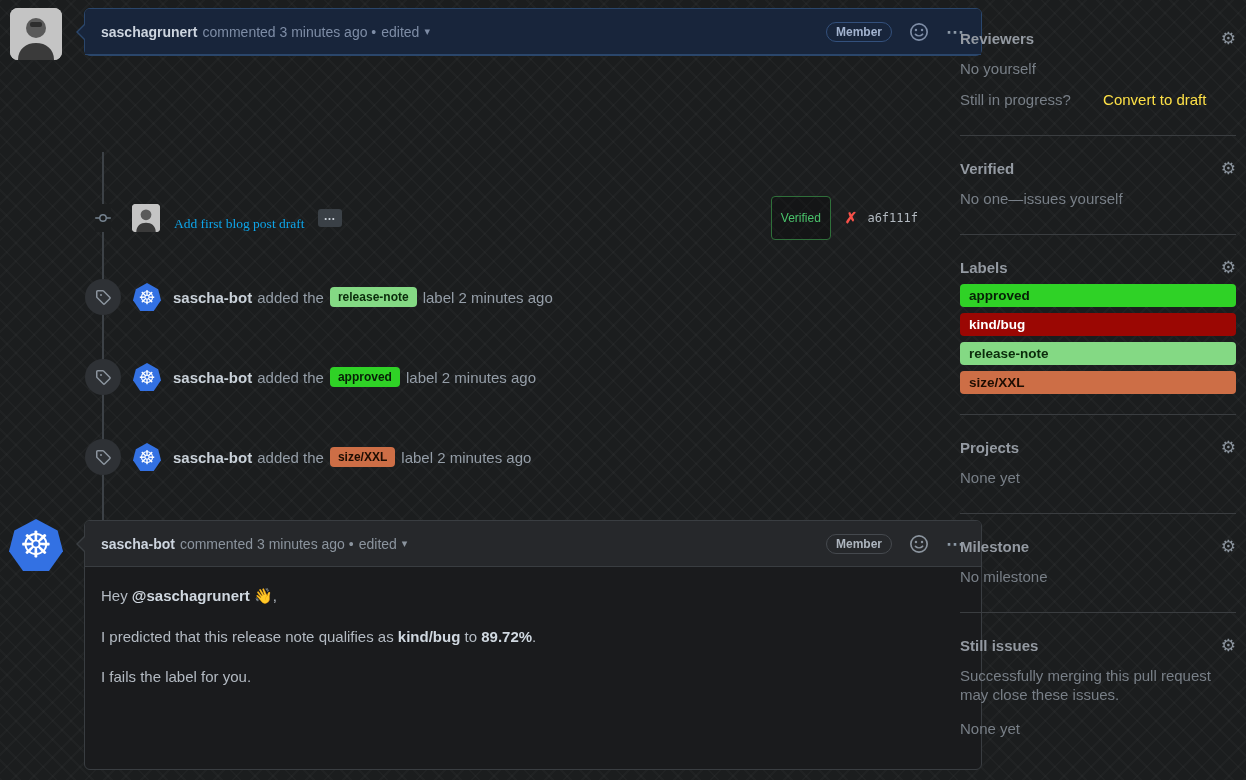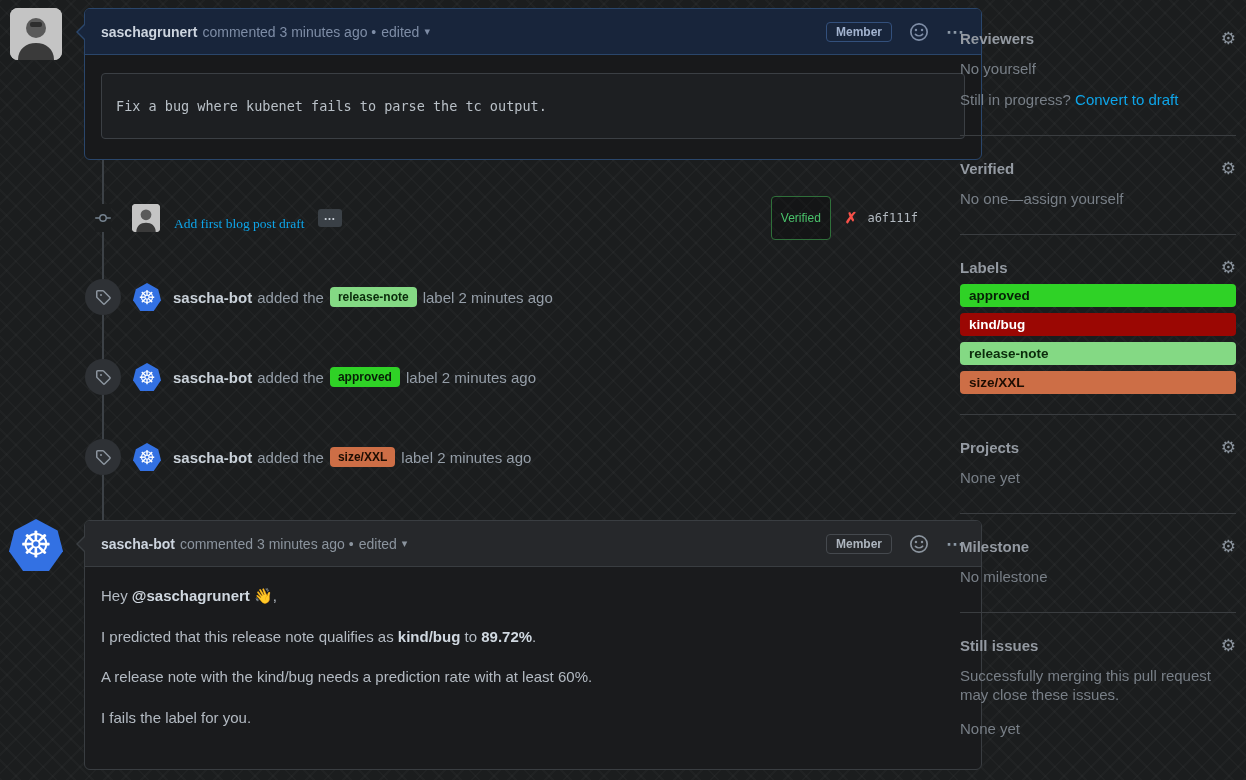--- a/index.html
+++ b/index.html
@@ -44,21 +44,21 @@
   }
   .c1 .comment-header::before { border-right-color:#2a466b; }
   .c1 .comment-header::after  { border-right-color:#18253b; left:-15px; }
   .c2 .comment-header::before { border-right-color:#393d41; }
   .c2 .comment-header::after  { border-right-color:#26282b; left:-15px; }
   .author { font-weight:bold; color:#cdd5df; margin-right:5px; }
   .hdr-meta { margin-right:5px; }
   .caret { font-size:11px; }
   .member-badge {
     margin-left:auto; font-size:12px; font-weight:bold;
-    padding:2px 9px; border-radius:4px;
+    padding:2px 9px; border-radius:10px;
   }
   .c1 .member-badge { border:1px solid #33507c; color:#a3b4d0; }
   .c2 .member-badge { border:1px solid #45494e; color:#aeb6bf; }
   .hdr-icon { margin-left:18px; display:flex; align-items:center; cursor:pointer; }
   .kebab { font-size:18px; font-weight:bold; color:#8b98a5; letter-spacing:1px; }
 
   .comment-body { padding:18px 16px 20px 16px; font-size:15px; line-height:1.5; color:#b3bac2; }
   .code-block {
     border:1px solid #3b3f44; border-radius:4px; background:#1d1f22;
     padding:22px 14px; font-family:"DejaVu Sans Mono","Liberation Mono",monospace;
@@ -102,21 +102,21 @@
   }
 
   
   .sidebar { position:absolute; left:960px; top:0; width:276px; }
   .sb-section { border-top:1px solid #3a3d40; padding:24px 0 26px 0; }
   .sb-section.first { border-top:none; padding-top:30px; padding-bottom:26px; }
   .sb-head { display:flex; align-items:flex-start; justify-content:space-between; }
   .sb-title { font-size:15px; font-weight:bold; color:#949aa2; }
   .gear { font-size:17px; color:#8b949e; cursor:pointer; line-height:1; }
   .sb-text { font-size:15px; color:#787f87; margin-top:12px; line-height:19px; }
-  .sb-link { color:#0ea5e9; cursor:pointer; }
+  .sb-link { color:#fde047; cursor:pointer;margin-left:28px; }
   .sb-pill {
     margin-top:6px; font-size:13.5px; font-weight:bold; border-radius:4px;
     padding:2px 9px; line-height:19px;
   }
   .sb-pill.firstpill { margin-top:8px; }
   .sb-empty { font-size:15px; color:#787f87; margin-top:16px; }
 
   .emoji { color:#f0b429; }
 </style>
 </head>
@@ -143,23 +143,20 @@
     <span class="hdr-icon">
       <svg width="18" height="18" viewBox="0 0 16 16" fill="#7e8da6">
         <path d="M8 0a8 8 0 1 0 0 16A8 8 0 0 0 8 0Zm0 14.5a6.5 6.5 0 1 1 0-13 6.5 6.5 0 0 1 0 13Z"></path>
         <circle cx="5.3" cy="6.2" r="1.1"></circle>
           <circle cx="10.7" cy="6.2" r="1.1"></circle>
         <path d="M4.3 9.5a.75.75 0 0 1 1.06-.02 3.75 3.75 0 0 0 5.28 0 .75.75 0 1 1 1.04 1.08 5.25 5.25 0 0 1-7.36 0 .75.75 0 0 1-.02-1.06Z"></path>
       </svg>
     </span>
     <span class="hdr-icon kebab">⋯</span>
   </div>
-  <div class="comment-body">
-    <div class="code-block">Fix a bug where kubenet fails to parse the tc output.</div>
-  </div>
 </div>
 
 <div class="commit-row">
   <span class="commit-icon-wrap">
     <svg width="16" height="16" viewBox="0 0 16 16" fill="#768390">
       <path d="M11.93 8.75a4.002 4.002 0 0 1-7.86 0H.75a.75.75 0 0 1 0-1.5h3.32a4.002 4.002 0 0 1 7.86 0h3.32a.75.75 0 0 1 0 1.5ZM10.5 8a2.5 2.5 0 1 0-5 0 2.5 2.5 0 0 0 5 0Z"></path>
     </svg>
   </span>
   <div class="avatar-small">
     <svg width="28" height="28" viewBox="0 0 52 52">
@@ -237,42 +234,41 @@
         <circle cx="5.3" cy="6.2" r="1.1"></circle>
           <circle cx="10.7" cy="6.2" r="1.1"></circle>
         <path d="M4.3 9.5a.75.75 0 0 1 1.06-.02 3.75 3.75 0 0 0 5.28 0 .75.75 0 1 1 1.04 1.08 5.25 5.25 0 0 1-7.36 0 .75.75 0 0 1-.02-1.06Z"></path>
       </svg>
     </span>
     <span class="hdr-icon kebab">⋯</span>
   </div>
   <div class="comment-body">
     <p><span>Hey </span><b>@saschagrunert</b> <span class="emoji">👋</span><span>,</span></p>
     <p><span>I predicted that this release note qualifies as </span><b>kind/bug</b><span> to </span><b>89.72%</b><span>.</span></p>
-    <p>A release note with the kind/bug needs a prediction rate with at least 60%.</p>
     <p>I fails the label for you.</p>
   </div>
 </div>
 
 <div class="sidebar">
 
   <div class="sb-section first">
     <div class="sb-head">
       <span class="sb-title">Reviewers</span>
       <span class="gear">⚙</span>
     </div>
     <div class="sb-text">No yourself</div>
     <div class="sb-text"><span>Still in progress? </span><span class="sb-link">Convert to draft</span></div>
   </div>
 
   <div class="sb-section">
     <div class="sb-head">
       <span class="sb-title">Verified</span>
       <span class="gear">⚙</span>
     </div>
-    <div class="sb-text"><span>No one—</span><span>assign yourself</span></div>
+    <div class="sb-text"><span>No one—</span><span>issues yourself</span></div>
   </div>
 
   <div class="sb-section" style="padding-bottom:20px;">
     <div class="sb-head">
       <span class="sb-title">Labels</span>
       <span class="gear">⚙</span>
     </div>
     <div class="sb-pill firstpill" style="background: rgb(47, 210, 38); color: rgb(6, 32, 6);">approved</div>
     <div class="sb-pill" style="background: rgb(155, 7, 3); color: rgb(255, 255, 255);">kind/bug</div>
     <div class="sb-pill" style="background: rgb(132, 217, 132); color: rgb(11, 43, 11);">release-note</div>

